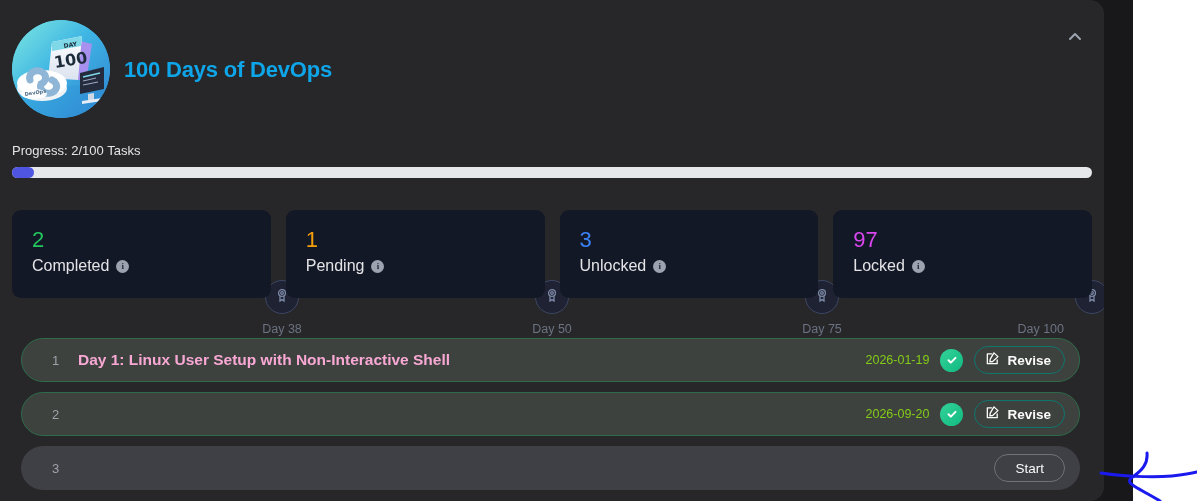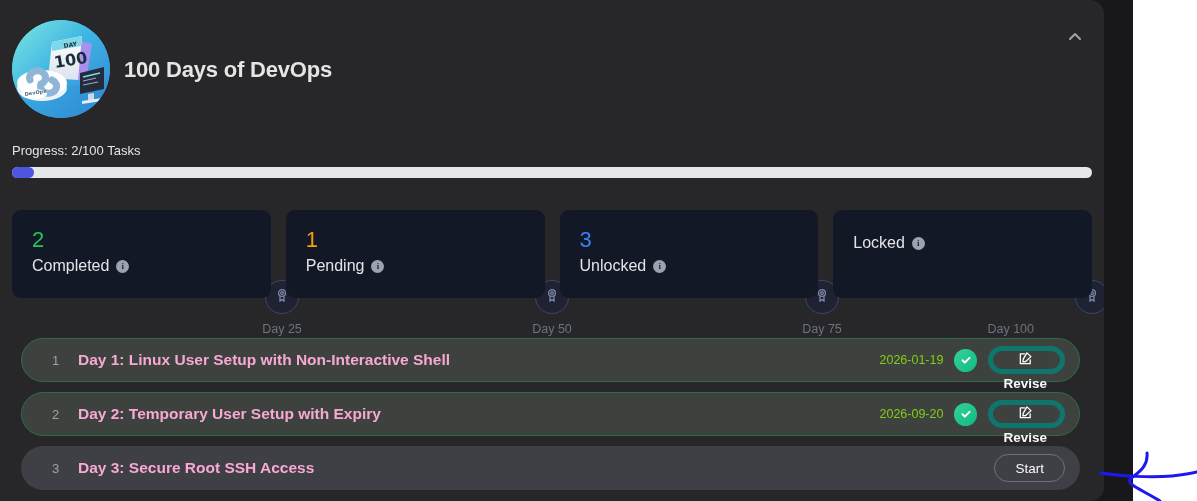--- a/index.html
+++ b/index.html
@@ -29,21 +29,21 @@
   .header { position: relative; height: 130px; }
   .logo {
     position: absolute; left: 12px; top: 20px;
     width: 98px; height: 98px; border-radius: 50%;
     overflow: hidden;
     background: radial-gradient(circle at 35% 30%, #6fe3e1 0%, #3ab7e0 55%, #2f7fd0 100%);
   }
   .logo svg { display: block; }
   .app-title {
     position: absolute; left: 124px; top: 57px;
-    font-size: 22px; font-weight: bold; color: #e5e5e5;
+    font-size: 22px; font-weight: bold; color: #0ea5e9;
     letter-spacing: -0.2px;
   }
   .collapse-btn {
     position: absolute; right: 14px; top: 22px;
     width: 30px; height: 30px;
     display: flex; align-items: center; justify-content: center;
     cursor: pointer; background: none; border: none;
   }
   .collapse-btn svg { stroke: #9ca3af; }
 
@@ -126,24 +126,24 @@
   .task-date { font-size: 12.5px; color: #84cc16; }
   .check-badge {
     width: 23px; height: 23px; border-radius: 50%;
     background: linear-gradient(135deg, #34d399, #10b981);
     display: flex; align-items: center; justify-content: center;
   }
   .check-badge svg { stroke: #ffffff; }
   .btn-revise {
     height: 28px; padding: 0 13px 0 10px;
     border-radius: 14px;
-    background: transparent; border: 5px solid #0f766e;
+    background: transparent; border: 1px solid #0f766e;
     color: #fafafa; font-size: 13.5px; font-weight: bold;
     display: flex; align-items: center; gap: 7px;
-    cursor: pointer; font-family: "Liberation Sans", sans-serif; flex-direction: column;
+    cursor: pointer; font-family: "Liberation Sans", sans-serif;
   }
   .btn-revise svg { stroke: #fafafa; }
   .btn-start {
     height: 28px; padding: 0 20px;
     border-radius: 14px;
     background: transparent; border: 1px solid #71717a;
     color: #fafafa; font-size: 13.5px;
     cursor: pointer; font-family: "Liberation Sans", sans-serif;
   }
 
@@ -215,21 +215,21 @@
       </div>
 
       <div id="milestones">
           <div class="milestone" style="left: 282px;">
             <span><svg width="16" height="16" viewBox="0 0 16 16" fill="none" stroke-width="1.3">
                 <circle cx="8" cy="6" r="3.4"></circle>
                 <circle cx="8" cy="6" r="1.3"></circle>
                 <path d="M6 9.3 L6 14 L8 12.6 L10 14 L10 9.3"></path>
               </svg></span>
           </div>
-          <div class="milestone-label" style="left: 282px;">Day 25</div>
+          <div class="milestone-label" style="left: 282px;">Day 38</div>
           <div class="milestone" style="left: 552px;">
             <span><svg width="16" height="16" viewBox="0 0 16 16" fill="none" stroke-width="1.3">
                 <circle cx="8" cy="6" r="3.4"></circle>
                 <circle cx="8" cy="6" r="1.3"></circle>
                 <path d="M6 9.3 L6 14 L8 12.6 L10 14 L10 9.3"></path>
               </svg></span>
           </div>
           <div class="milestone-label" style="left: 552px;">Day 50</div>
           <div class="milestone" style="left: 822px;">
             <span><svg width="16" height="16" viewBox="0 0 16 16" fill="none" stroke-width="1.3">
@@ -239,21 +239,21 @@
               </svg></span>
           </div>
           <div class="milestone-label" style="left: 822px;">Day 75</div>
           <div class="milestone" style="left: 1092px;">
             <span><svg width="16" height="16" viewBox="0 0 16 16" fill="none" stroke-width="1.3">
                 <circle cx="8" cy="6" r="3.4"></circle>
                 <circle cx="8" cy="6" r="1.3"></circle>
                 <path d="M6 9.3 L6 14 L8 12.6 L10 14 L10 9.3"></path>
               </svg></span>
           </div>
-          <div class="milestone-label" style="left: 1034px; transform: translateX(-100%);">Day 100</div>
+          <div class="milestone-label" style="left: 1064px; transform: translateX(-100%);">Day 100</div>
         </div>
     </div>
 
     <div class="stats" id="stats">
         <div class="stat">
           <div class="stat-value" style="color:#22c55e">2</div>
           <div class="stat-row">
             <span class="stat-label">Completed</span>
             <span class="info-icon">i</span>
           </div>
@@ -266,20 +266,21 @@
           </div>
         </div>
         <div class="stat">
           <div class="stat-value" style="color:#3b82f6">3</div>
           <div class="stat-row">
             <span class="stat-label">Unlocked</span>
             <span class="info-icon">i</span>
           </div>
         </div>
         <div class="stat">
+          <div class="stat-value" style="color:#d946ef">97</div>
           <div class="stat-row">
             <span class="stat-label">Locked</span>
             <span class="info-icon">i</span>
           </div>
         </div>
       </div>
 
     <div class="tasks" id="tasks">
         <div class="task done">
           <span class="task-num">1</span>
@@ -295,40 +296,38 @@
               <span><svg width="15" height="15" viewBox="0 0 16 16" fill="none" stroke-width="1.4" stroke-linecap="round" stroke-linejoin="round">
                   <path d="M13 9.5 L13 13.5 L2.5 13.5 L2.5 3 L7 3"></path>
                   <path d="M9.5 2 L13.8 6 L8.2 11.2 L5.2 11.6 L5.6 8.6 Z"></path>
                 </svg></span>
               <span>Revise</span>
             </button>
           </span>
         </div>
         <div class="task done">
           <span class="task-num">2</span>
-          <span class="task-title">Day 2: Temporary User Setup with Expiry</span>
           <span class="task-right">
             <span class="task-date">2026-09-20</span>
             <span class="check-badge">
               <svg width="12" height="12" viewBox="0 0 12 12" fill="none" stroke-width="2" stroke-linecap="round" stroke-linejoin="round">
                 <polyline points="2.5,6.3 4.8,8.6 9.5,3.9"></polyline>
               </svg>
             </span>
             <button class="btn-revise">
               <span><svg width="15" height="15" viewBox="0 0 16 16" fill="none" stroke-width="1.4" stroke-linecap="round" stroke-linejoin="round">
                   <path d="M13 9.5 L13 13.5 L2.5 13.5 L2.5 3 L7 3"></path>
                   <path d="M9.5 2 L13.8 6 L8.2 11.2 L5.2 11.6 L5.6 8.6 Z"></path>
                 </svg></span>
               <span>Revise</span>
             </button>
           </span>
         </div>
         <div class="task todo">
           <span class="task-num">3</span>
-          <span class="task-title">Day 3: Secure Root SSH Access</span>
           <span class="task-right">
             <button class="btn-start"><span>Start</span></button>
           </span>
         </div>
       </div>
   </div>
 
   <div class="annotation">
     <svg width="107" height="81" viewBox="0 0 107 81" fill="none">
       <path d="M57 33 C58 44, 52 50, 44 56 C38 60, 38 62, 44 66 C52 71, 62 76, 70 81" stroke="#1a1aee" stroke-width="3" stroke-linecap="round"></path>

